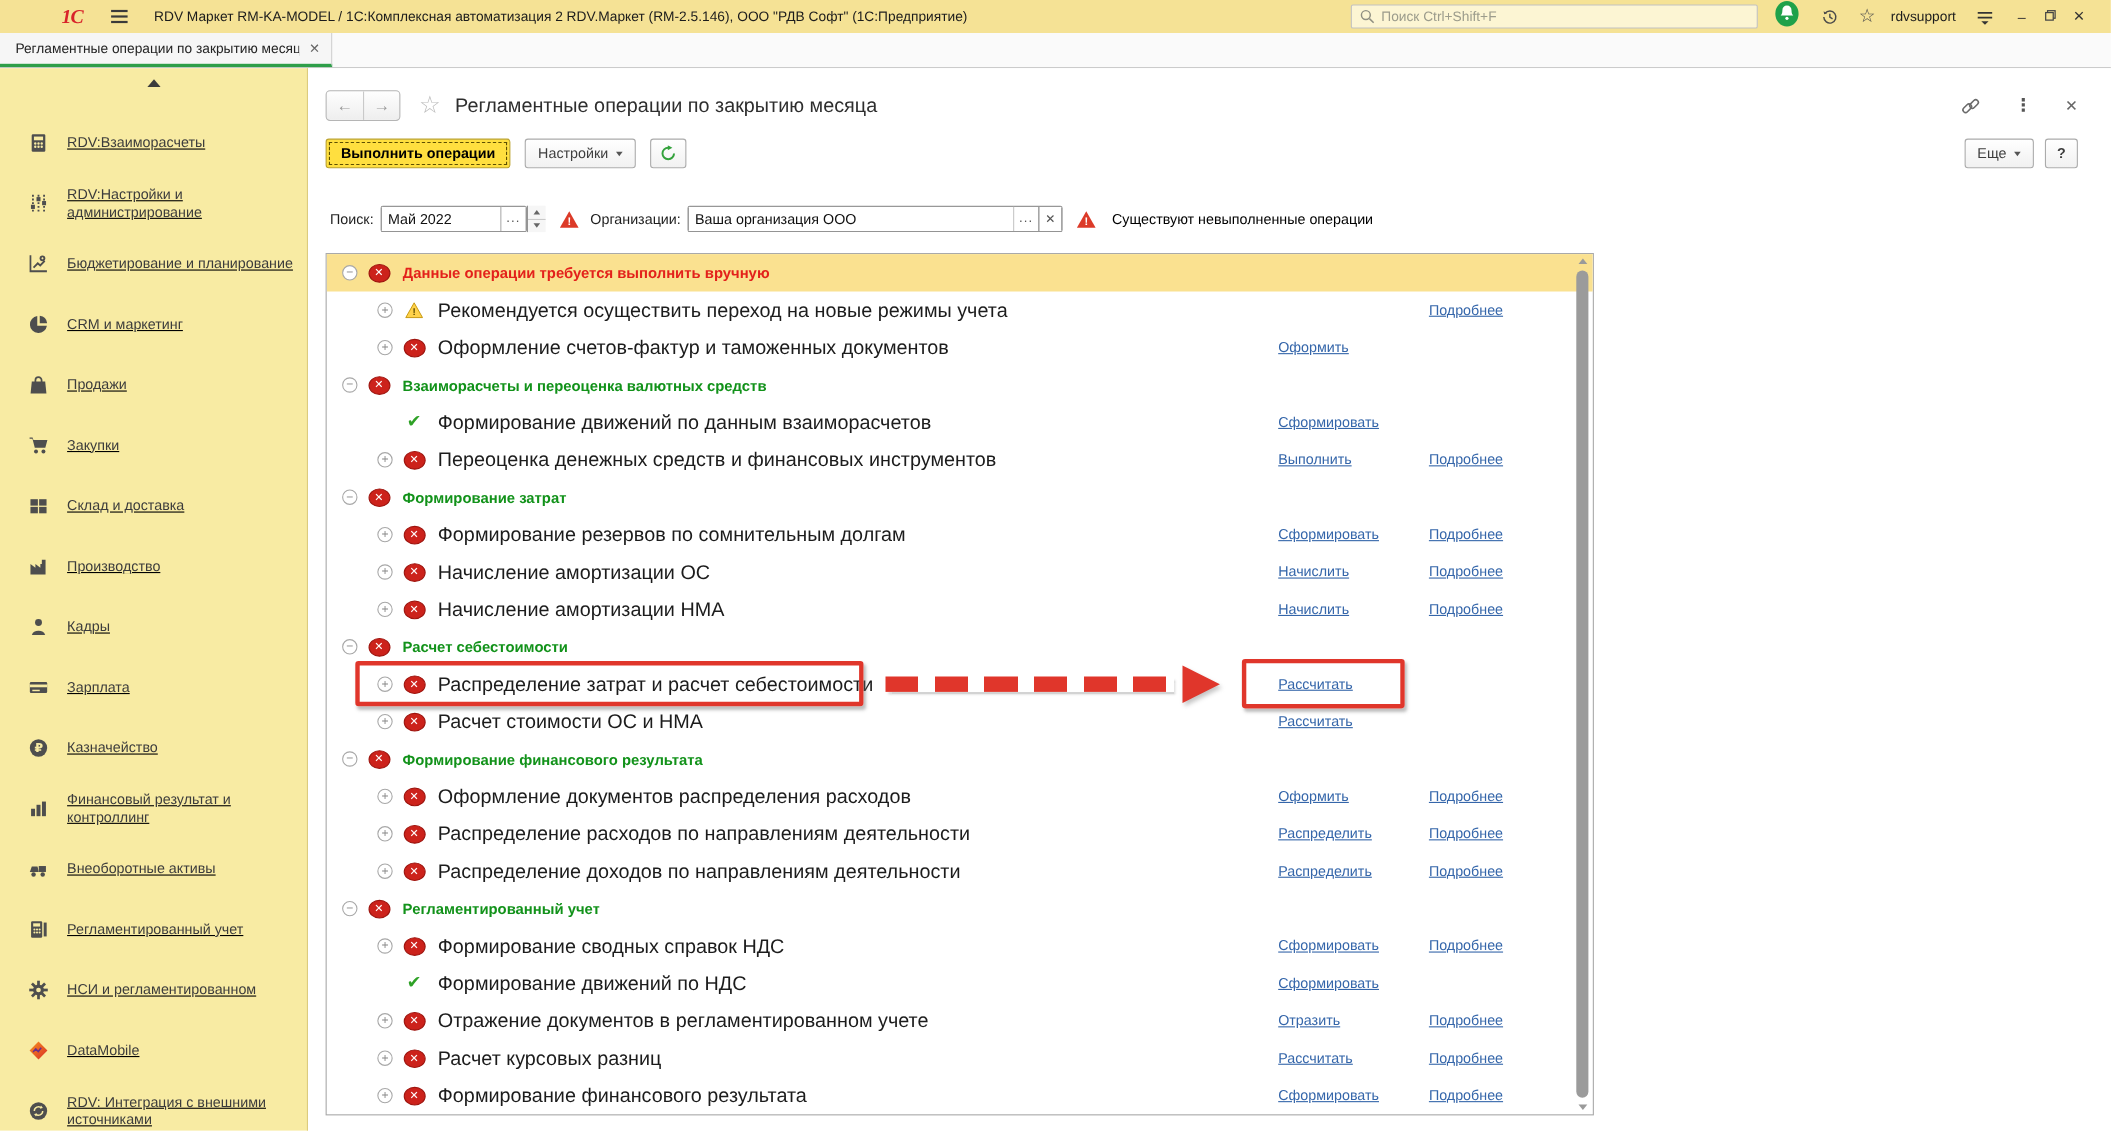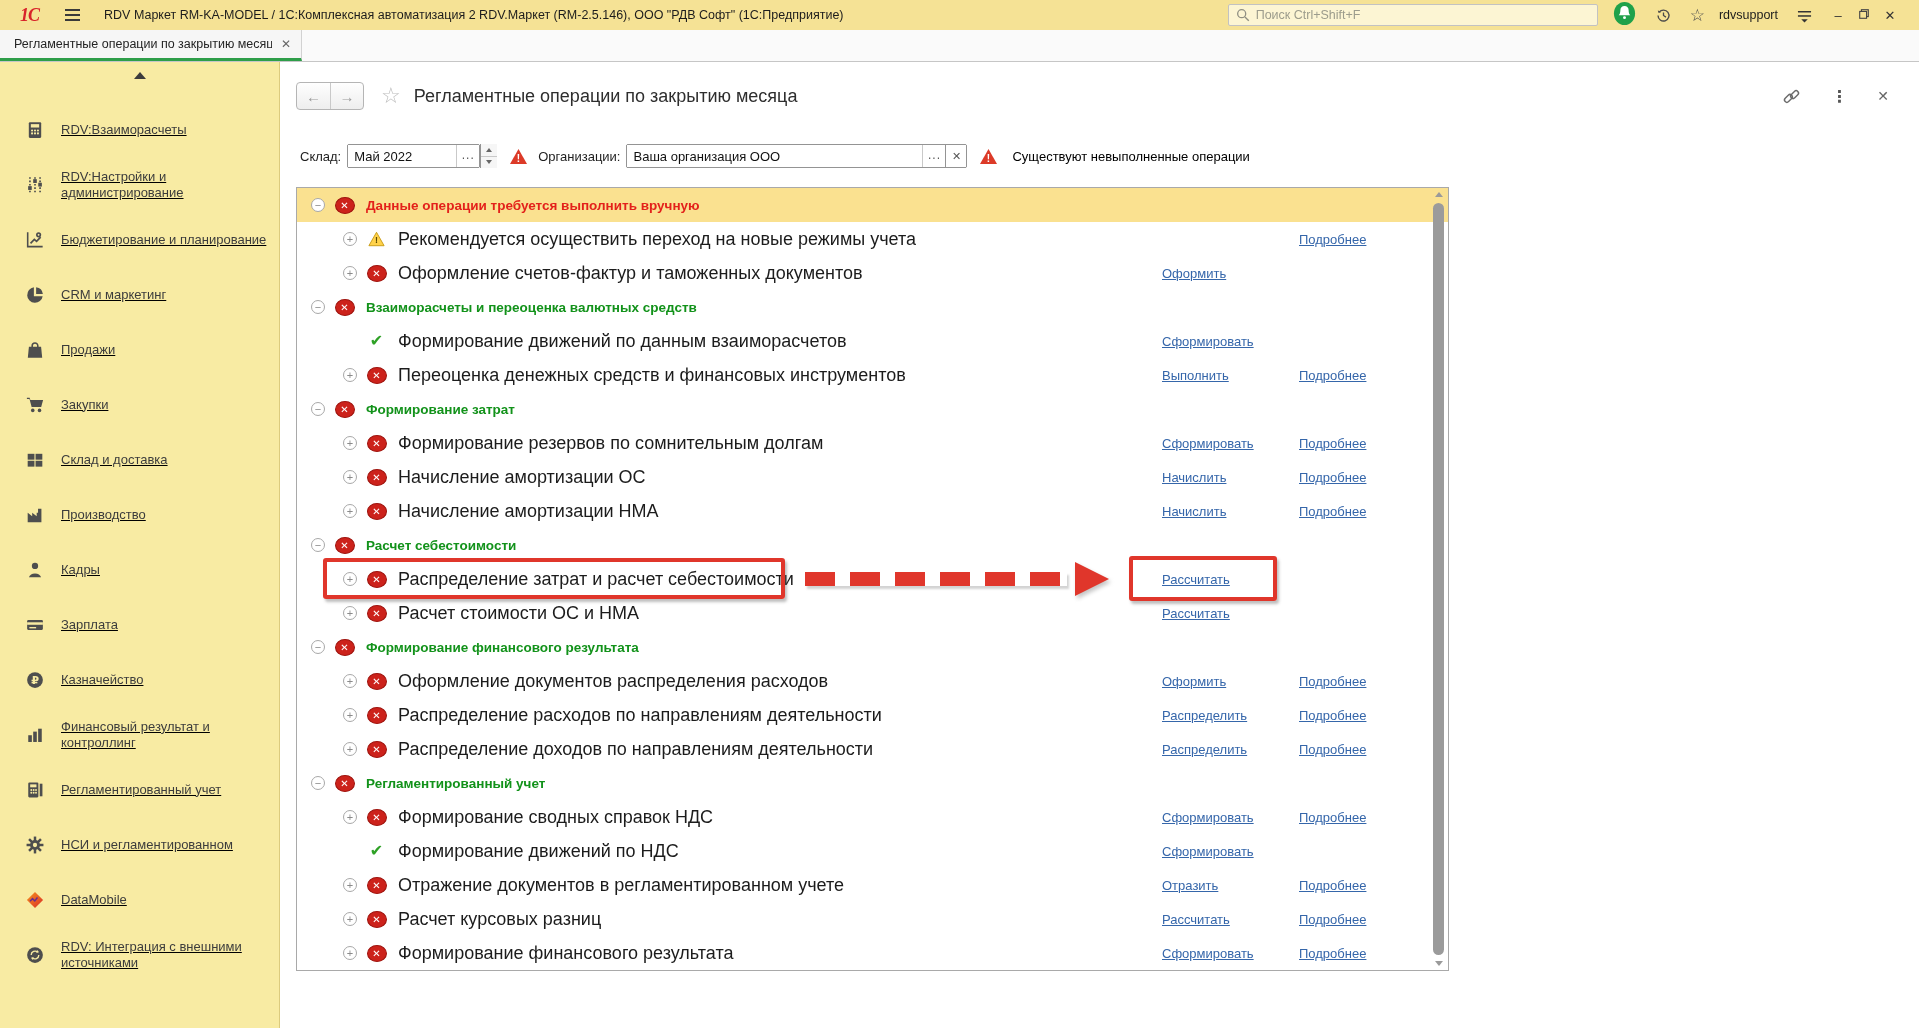--- a/index.html
+++ b/index.html
@@ -1,20 +1,20 @@
 <!DOCTYPE html>
 <html><head>
 <meta charset="utf-8">
 <style>
   * { box-sizing: border-box; margin: 0; padding: 0; }
   html,body { width:1919px; height:1028px; overflow:hidden; background:#fff;
     font-family:"Liberation Sans","DejaVu Sans",sans-serif; }
 
   
-  .titlebar { height:30px; background:#F5E295; display:flex; align-items:center; }
+  .titlebar { height:30px; background:#F5E295; display:flex; align-items:center;padding-left:36px; }
   .logo1c { font-family:"Liberation Serif","DejaVu Serif",serif; font-style:italic; font-weight:bold;
     color:#D8232A; font-size:18px; margin-left:20px; letter-spacing:-1px; }
   .burger { margin-left:26px; display:flex; flex-direction:column; gap:3px; cursor:pointer; }
   .burger i { display:block; width:15px; height:2px; background:#3a3a3a; }
   .app-title { margin-left:24px; font-size:12.5px; color:#1c1c1c; white-space:nowrap; }
   .search-box { margin-left:auto; width:370px; height:22px; background:#FCF5D3; border:1px solid #C2C2C2;
     border-radius:2px; display:flex; align-items:center; padding:0 7px; }
   .search-box svg { flex:none; }
   .search-box input { flex:1; border:none; outline:none; background:transparent; font-size:12.5px;
     color:#333; margin-left:6px; font-family:inherit; }
@@ -341,20 +341,31 @@
               <rect x="2" y="8.2" width="3.2" height="6"></rect>
               <rect x="6.4" y="5" width="3.2" height="9.2"></rect>
               <rect x="10.8" y="2.4" width="3.2" height="11.8"></rect>
             </svg>
           </span>
           <span class="side-label">Финансовый результат и контроллинг</span>
         </div>
         <div class="side-item">
           <span class="side-icon">
             <svg viewBox="0 0 16 16" fill="#4E4E4E">
+              <path d="M1 10.4 l1.6-4.4 h4.6 l1 4.4 z"></path>
+              <rect x="8.2" y="5.6" width="5.8" height="4.8"></rect>
+              <circle cx="4" cy="12.4" r="1.8"></circle>
+              <circle cx="11.4" cy="12.4" r="1.8"></circle>
+            </svg>
+          </span>
+          <span class="side-label">Внеоборотные активы</span>
+        </div>
+        <div class="side-item">
+          <span class="side-icon">
+            <svg viewBox="0 0 16 16" fill="#4E4E4E">
               <rect x="2" y="1.4" width="9" height="13.2" rx="1"></rect>
               <rect x="3.7" y="3" width="5.6" height="2.6" fill="#F8EBA3"></rect>
               <g fill="#F8EBA3">
                 <circle cx="4.7" cy="8" r=".85"></circle>
                 <circle cx="6.8" cy="8" r=".85"></circle>
                 <circle cx="8.9" cy="8" r=".85"></circle>
                 <circle cx="4.7" cy="10.4" r=".85"></circle>
                 <circle cx="6.8" cy="10.4" r=".85"></circle>
                 <circle cx="8.9" cy="10.4" r=".85"></circle>
               </g>
@@ -422,23 +433,43 @@
           <svg width="19" height="19" viewBox="0 0 20 20" fill="none" stroke="#6b6b6b" stroke-width="1.5">
             <rect x="2" y="9.5" width="9.5" height="5" rx="2.5" transform="rotate(-45 6.75 12)"></rect>
             <rect x="8.5" y="5.5" width="9.5" height="5" rx="2.5" transform="rotate(-45 13.25 8)"></rect>
           </svg>
         </span>
         <span class="hd-ic kebab">⋮</span>
         <span class="hd-ic content-close">✕</span>
       </span>
     </div>
 
+    <div class="toolbar">
+      <button class="btn-exec">Выполнить операции</button>
+      <button class="btn">
+        <span>Настройки</span>
+          <span class="caret"></span>
+      </button>
+      <button class="btn btn-refresh">
+        <svg width="15" height="15" viewBox="0 0 16 16">
+          <path d="M8 2.4 a5.6 5.6 0 1 0 5.6 5.6" fill="none" stroke="#33A23C" stroke-width="1.9"></path>
+          <path d="M7.6 0 L12 2.5 7.6 5z" fill="#33A23C"></path>
+        </svg>
+      </button>
+      <span class="toolbar-right">
+        <button class="btn" style="margin-left:0">
+          <span>Еще</span>
+            <span class="caret"></span>
+        </button>
+        <button class="btn btn-help">?</button>
+      </span>
+    </div>
 
     <div class="filterbar">
-      <span class="fld-label">Склад:</span>
+      <span class="fld-label">Поиск:</span>
       <span class="field-group">
         <input style="width: 108px;" value="Май 2022">
         <span class="fld-ellipsis">...</span>
       </span>
       <span class="spinner" style="height:24px">
         <span class="spin">
             <span class="tri-up"></span>
           </span>
         <span class="spin">
             <span class="tri-dn"></span>

